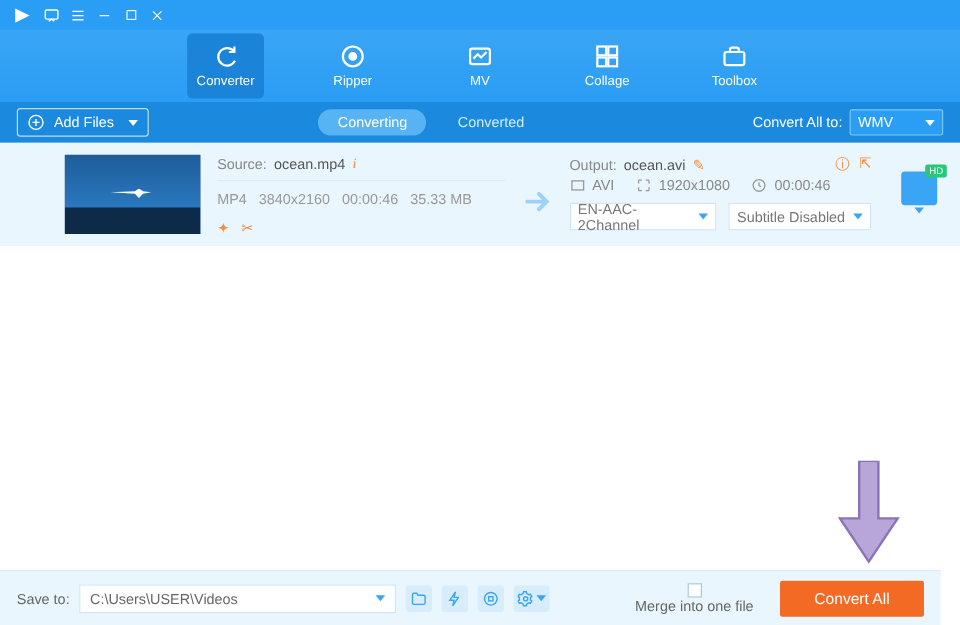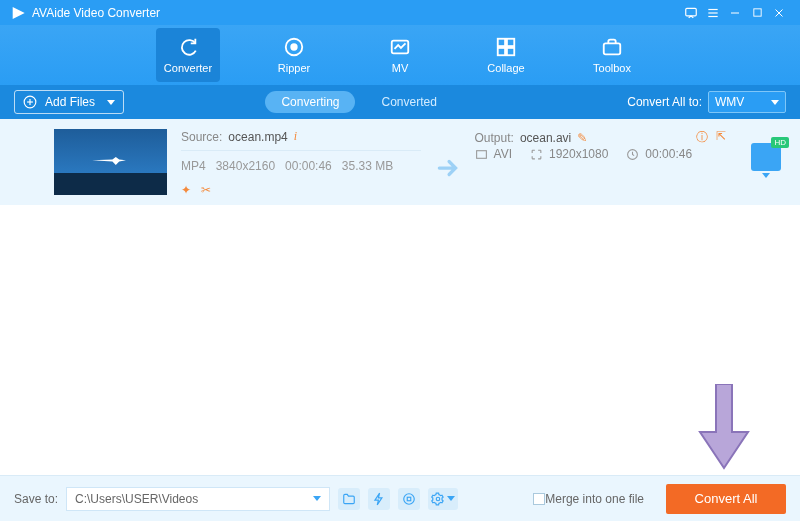--- a/index.html
+++ b/index.html
@@ -52,37 +52,36 @@
   .dd{ height:23px; border:1px solid #cfe6f7; background:#fff; display:flex; align-items:center; justify-content:space-between; padding:0 6px; color:#777; cursor:pointer; font-size:12px;}
   .dd.audio{ width:126px;}
   .dd.sub{ width:122px;}
   .format-box{ width:40px; display:flex; flex-direction:column; align-items:center; justify-content:flex-start; margin-left:6px;}
   .format-chip{ width:30px; height:28px; background:#3aa5f5; border-radius:3px; position:relative; margin-top:14px; cursor:pointer;}
   .format-chip::before{content:"HD";position:absolute;top:-6px;right:-8px;background:#28c879;color:#fff;font-size:8px;padding:1px 3px;border-radius:2px;}
   .format-caret{ margin-top:2px; color:#3aa5f5; cursor:pointer;}
   
   .big-arrow{ position:absolute; left:696px; top:384px; width:56px; height:86px;}
   
-  .footer{ position:absolute; left:0; right:0; bottom:0; height:46px; background:#eaf6fe; border-top:1px solid #d9ebf7; display:flex; align-items:center; padding:0 14px; gap:8px;}
+  .footer{ position:absolute; left:0; right:16px; bottom:0; height:46px; background:#eaf6fe; border-top:1px solid #d9ebf7; display:flex; align-items:center; padding:0 14px; gap:8px;}
   .footer .lab{ color:#666;}
   .save-box{ width:264px; height:24px; border:1px solid #cfe6f7; background:#fff; display:flex; align-items:center; padding:0 8px; color:#666; justify-content:space-between; cursor:pointer;}
   .ficon{ width:22px; height:22px; background:#d8edfb; border-radius:3px; display:flex; align-items:center; justify-content:center; color:#3aa5f5; cursor:pointer;}
-  .merge{ margin-left:auto; display:flex; align-items:center; gap:0; color:#666; cursor:pointer;}
+  .merge{ margin-left:auto; display:flex; align-items:center; gap:0; color:#666; cursor:pointer;flex-direction:column;}
   .merge .cb{ width:12px; height:12px; border:1px solid #aac9dd; background:#fff;}
   .convert-btn{ width:120px; height:30px; background:#f36a25; color:#fff; display:flex; align-items:center; justify-content:center; font-size:13px; cursor:pointer; border-radius:2px; margin-left:14px;}
   .caret-down{width:0;height:0;border-left:4px solid transparent;border-right:4px solid transparent;border-top:5px solid currentColor;display:inline-block;}
 </style>
 </head>
 <body>
 
 <div class="titlebar">
   <svg class="logo" viewBox="0 0 24 24">
       <polygon points="4,3 22,12 4,21" fill="#fff"></polygon>
     </svg>
-  <div class="title">AVAide Video Converter</div>
   <div class="winbtn">
       <svg width="14" height="14" viewBox="0 0 24 24" fill="none" stroke-width="2">
         <rect x="3" y="4" width="18" height="13" rx="2"></rect>
         <path d="M8 20l4-3 4 3"></path>
       </svg>
     </div>
   <div class="winbtn">
       <svg width="14" height="14" viewBox="0 0 24 24" fill="none" stroke-width="2">
         <line x1="4" y1="6" x2="20" y2="6"></line>
         <line x1="4" y1="12" x2="20" y2="12"></line>
@@ -238,20 +237,30 @@
             <span>1920x1080</span>
           </div>
         <div class="grp">
             <svg width="13" height="13" viewBox="0 0 24 24" fill="none" stroke="#999" stroke-width="2">
               <circle cx="12" cy="12" r="9"></circle>
               <path d="M12 7v5l3 2"></path>
             </svg>
             <span>00:00:46</span>
           </div>
       </div>
+      <div class="sel-line">
+        <div class="dd audio">
+          <span>EN-AAC-2Channel</span>
+          <span class="caret-down" style="color:#3aa5f5"></span>
+        </div>
+        <div class="dd sub">
+          <span>Subtitle Disabled</span>
+          <span class="caret-down" style="color:#3aa5f5"></span>
+        </div>
+      </div>
     </div>
 
     <div class="format-box">
       <div class="format-chip"></div>
       <span class="format-caret caret-down"></span>
     </div>
   </div>
 </div>
 
 <svg class="big-arrow" viewBox="0 0 56 86">

